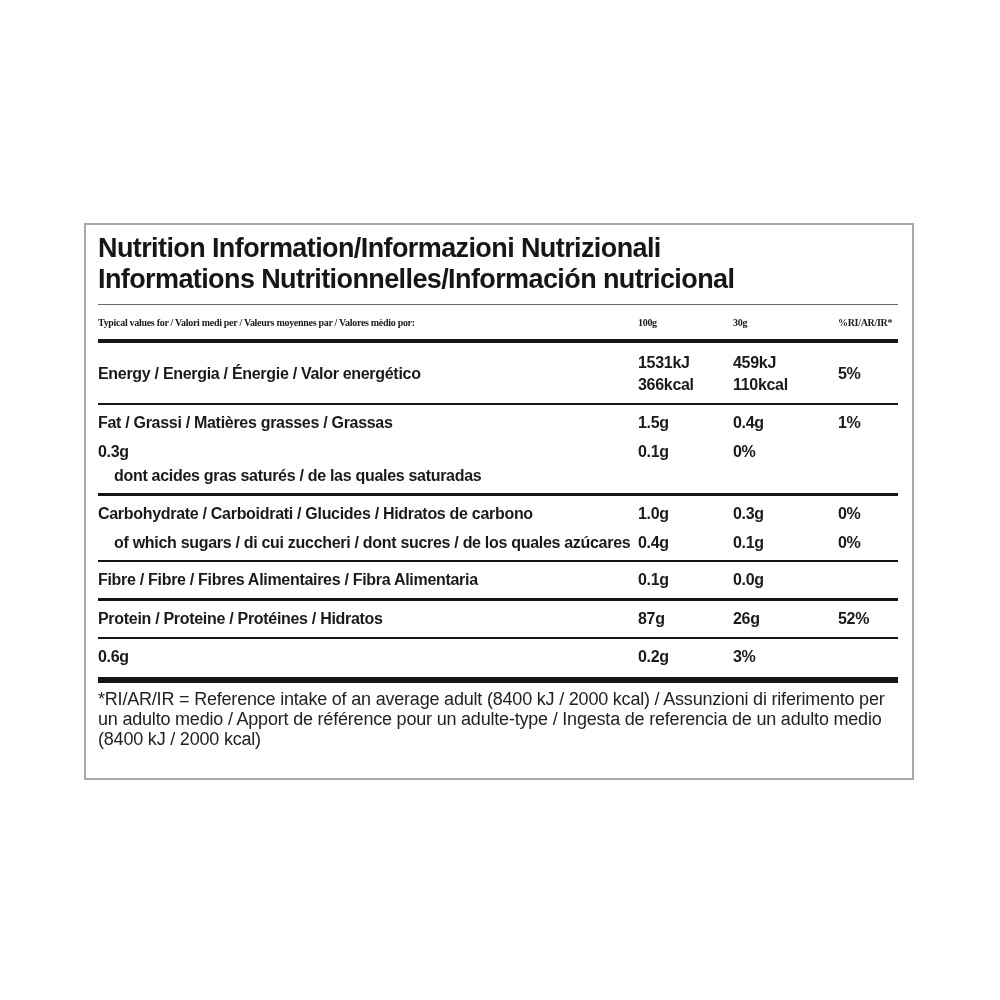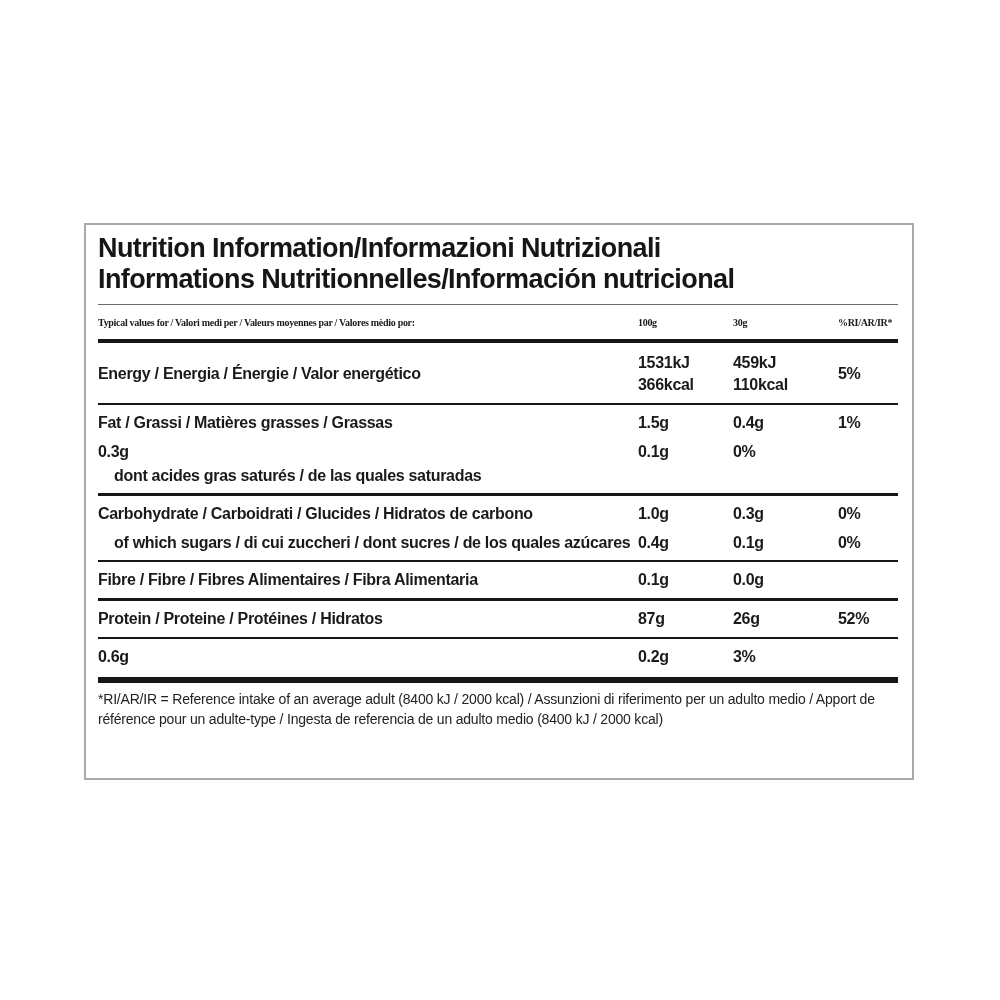--- a/index.html
+++ b/index.html
@@ -18,21 +18,21 @@
   .sep.bar{height:6px;margin-top:2px;}
   .row{display:grid;grid-template-columns:540px 95px 105px 1fr;align-items:center;
        font-size:16px;line-height:22px;letter-spacing:-0.3px;font-weight:bold;}
   .row .label{padding-right:4px;}
   .row .val{white-space:pre-line;}
   .row.header-row{font-weight:700;padding:7px 0 5px 0;font-size:10px;font-family:Liberation Serif, serif;}
   .row.main{padding:7px 0;}
   .row.sub .label{padding-left:16px;}
   .row.sub{padding:1px 0;}
   .row.tight-bottom{padding-bottom:6px;}
-  .footnote{font-size:14px;line-height:20px;letter-spacing:-0.2px;margin-top:6px;color:#222;}
+  .footnote{font-size:18px;line-height:20px;letter-spacing:-0.2px;margin-top:6px;color:#222;}
 </style>
 </head>
 <body>
 
 <div class="page">
   <div class="panel">
 
     <div class="title">
       <div>Nutrition Information/Informazioni Nutrizionali</div>
       <div>Informations Nutritionnelles/Información nutricional</div>

